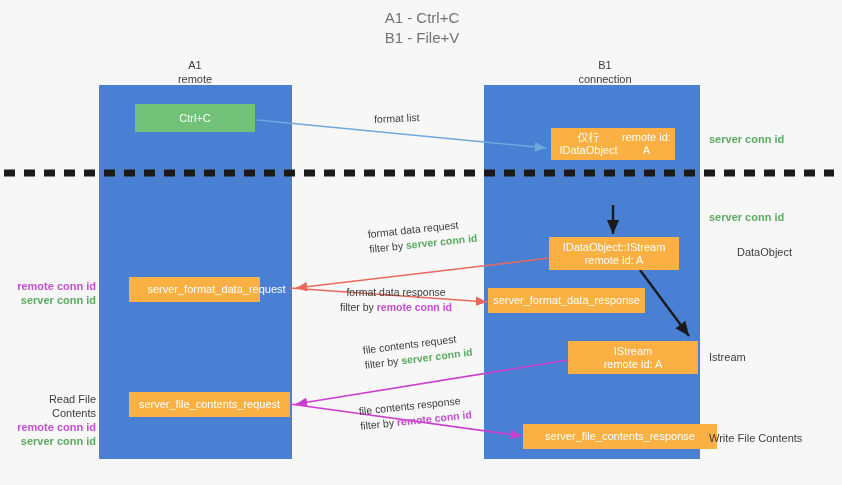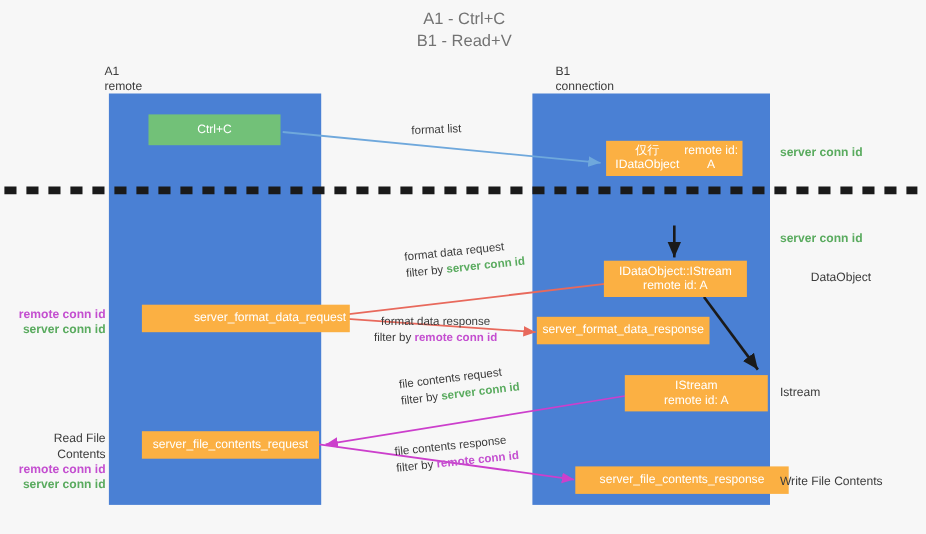--- a/index.html
+++ b/index.html
@@ -13,21 +13,21 @@
   #stage{position:absolute;left:0;top:0;width:842px;height:485px;}
 
   
   .title{
     position:absolute;left:1px;top:8px;width:842px;
     text-align:center;color:#737373;font-size:15px;line-height:20px;
   }
 
   
   .lane-head{
-    position:absolute;text-align:left;color:#3c3c3c;
+    position:absolute;text-align:center;color:#3c3c3c;
     font-size:11px;line-height:14px;width:200px;
   }
 
   
   .lane{position:absolute;background:#4a80d4;}
 
   
   .box{
     position:absolute;box-sizing:border-box;
     display:flex;align-items:center;justify-content:center;
@@ -56,21 +56,21 @@
   
   svg.overlay{position:absolute;left:0;top:0;width:842px;height:485px;pointer-events:none;}
 </style>
 </head>
 <body>
 
 <div id="stage">
 
   <div class="title">
     <div>A1 - Ctrl+C</div>
-    <div>B1 - Read+V</div>
+    <div>B1 - File+V</div>
   </div>
 
   <div class="lane-head" style="left:95px;top:58px;">
     <div>A1</div>
     <div>remote</div>
   </div>
   <div class="lane-head" style="left:505px;top:58px;">
     <div>B1</div>
     <div>connection</div>
   </div>
@@ -108,21 +108,21 @@
 
     <line x1="568" y1="360" x2="296" y2="404" stroke="#cc3fcc" stroke-width="1.6" marker-end="url(#ah-mag)"></line>
 
     <line x1="290" y1="404" x2="522" y2="436" stroke="#cc3fcc" stroke-width="1.6" marker-end="url(#ah-mag)"></line>
   </svg>
 
   <div class="box green" style="left:135px;top:104px;width:120px;height:28px;">
     <span>Ctrl+C</span>
   </div>
 
-  <div class="box orange" style="left:129px;top:277px;width:189px;height:25px;padding-left:48px;">
+  <div class="box orange" style="left:129px;top:277px;width:131px;height:25px;padding-left:48px;">
     <span>server_format_data_request</span>
   </div>
 
   <div class="box orange" style="left:129px;top:392px;width:161px;height:25px;">
     <span>server_file_contents_request</span>
   </div>
 
   <div class="box orange" style="left:551px;top:128px;width:124px;height:32px;flex-direction:row;">
     <span>仅行IDataObject</span>
     <span>remote id: A</span>

